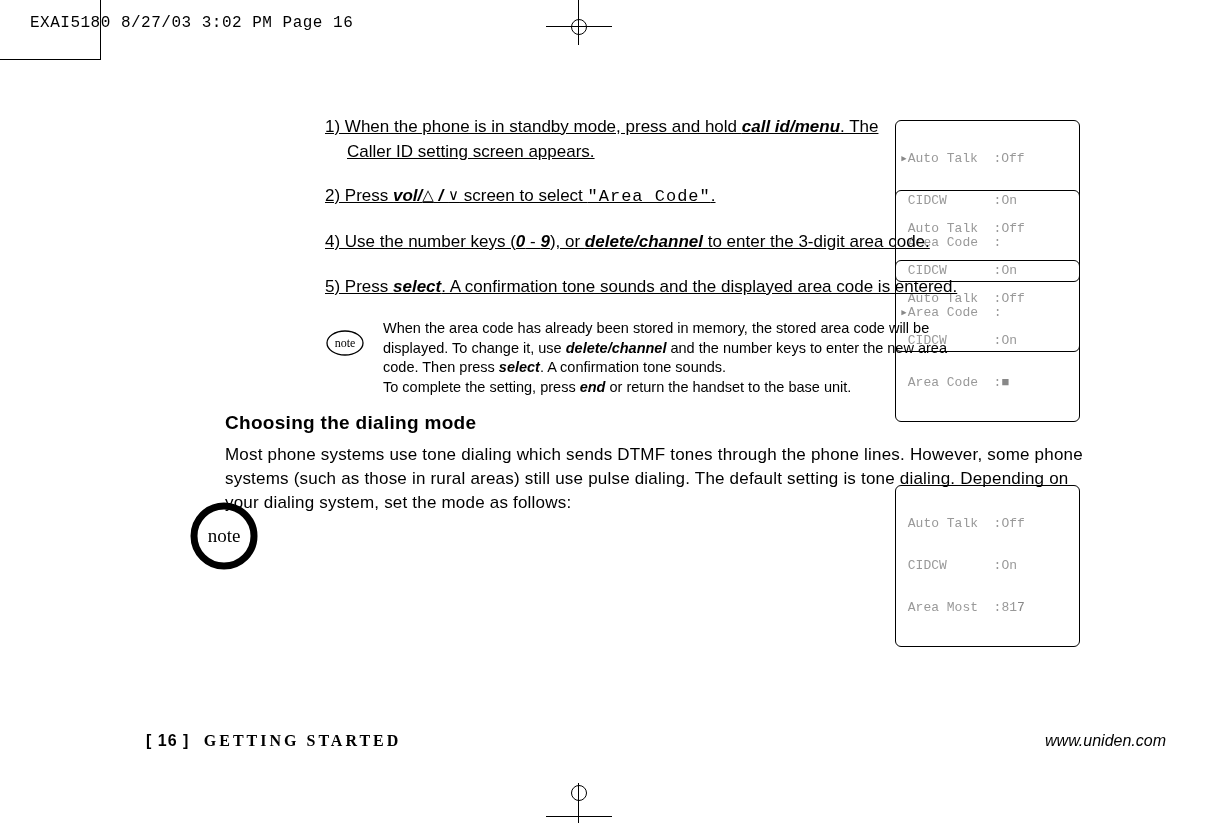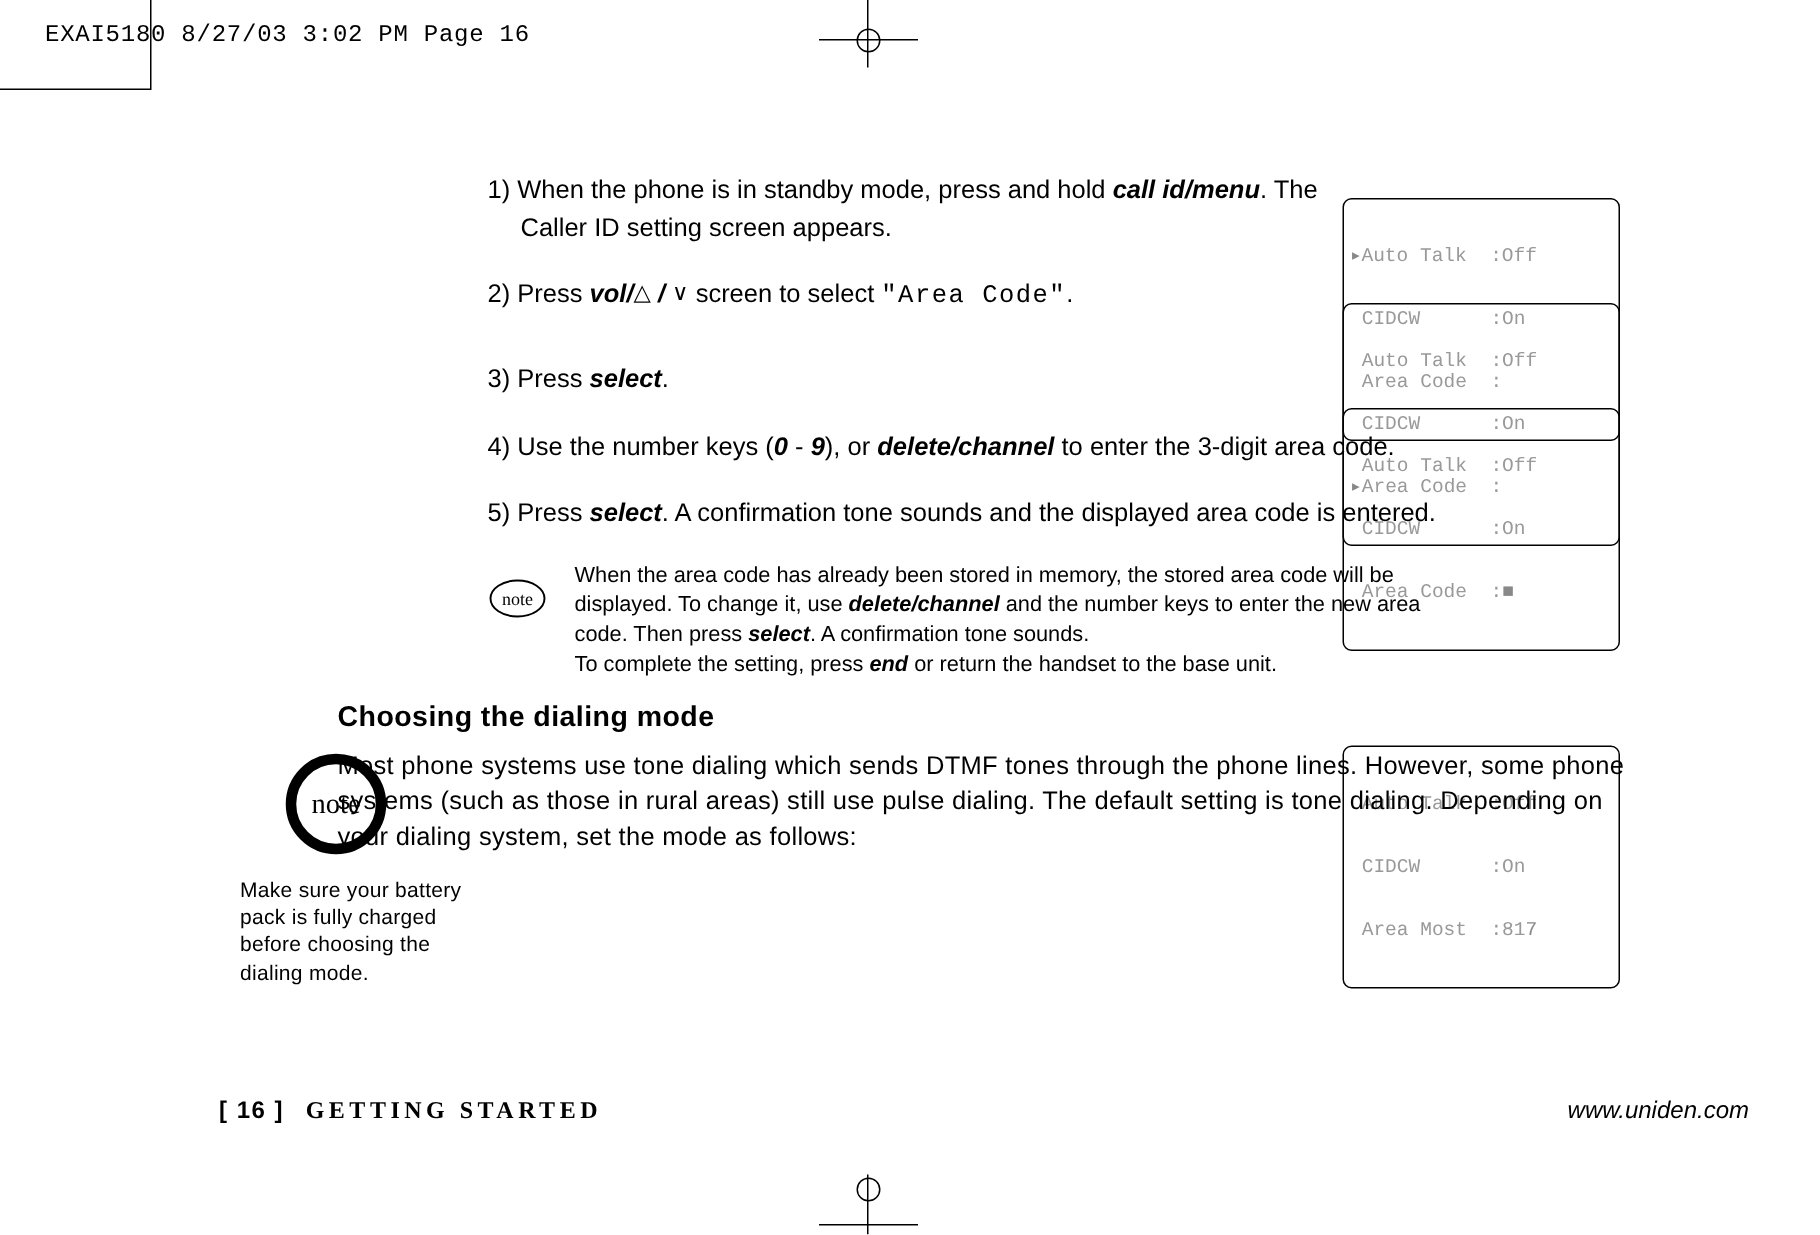--- a/index.html
+++ b/index.html
@@ -70,20 +70,21 @@
     top:55px;
     width:770px;
     font-size:17px;
     line-height:1.45;
   }
   .main p{margin:0 0 20px 0;}
   .step{
     padding-left:22px;
     text-indent:-22px;
     width:540px;
+    text-decoration:underline;
   }
   .step.wide{width:755px;}
   .bi{font-weight:bold;font-style:italic;}
   .lcd-inline{font-family:"Courier New", monospace; letter-spacing:1px;}
   .arrow{font-size:15px; position:relative; top:-1px;}
 
   .small-note-row{
     display:flex;
     align-items:flex-start;
     gap:18px;
@@ -117,21 +118,20 @@
     width:175px;
     border:1px solid #000;
     border-radius:6px;
     font-family:"Courier New", monospace;
     font-size:13px;
     line-height:14px;
     padding:3px 4px;
     color:#999;
     letter-spacing:0px;
     white-space:pre;
-    margin-top:12px;
   }
   .lcd .row{display:flex;justify-content:space-between;}
   .lcd .cursor{color:#888;}
   .lcd1{top:60px;}
   .lcd2{top:130px;}
   .lcd3{top:200px;}
   .lcd4{top:425px;}
 
   
   .footer{
@@ -182,36 +182,32 @@
     <div class="row"><span><span> Area Most  :81</span><span class="cursor">7</span></span></div>
   </div>
 
   <div class="sidebar">
     <div class="big-note-icon">
       <svg width="72" height="72" viewBox="0 0 72 72">
         <circle cx="36" cy="36" r="30" fill="none" stroke="#000" stroke-width="7"></circle>
         <text x="36" y="42" text-anchor="middle" font-family="Georgia, serif" font-size="19">note</text>
       </svg>
     </div>
-    <div class="sidebar-text">Make sure your battery pack is fully charged before choosing the dialing mode.</div>
   </div>
 
   <div class="main">
 
     <p class="step">
       <span>1) When the phone is in standby mode, press and hold </span><span class="bi">call id/menu</span><span>. The Caller ID setting screen appears.</span>
     </p>
 
     <p class="step">
       <span>2) Press </span><span class="bi">vol/</span><span class="arrow">△</span><span class="bi"> / </span><span class="arrow">∨</span><span> screen to select </span><span class="lcd-inline">"Area Code"</span><span>.</span>
     </p>
 
-    <p class="step" style="margin-top:30px;">
-      <span>3) Press </span><span class="bi">select</span><span>.</span>
-    </p>
 
     <p class="step wide">
       <span>4) Use the number keys (</span><span class="bi">0</span><span> - </span><span class="bi">9</span><span>), or </span><span class="bi">delete/channel</span><span> to enter the 3-digit area code.</span>
     </p>
 
     <p class="step wide">
       <span>5) Press </span><span class="bi">select</span><span>. A confirmation tone sounds and the displayed area code is entered.</span>
     </p>
 
 

